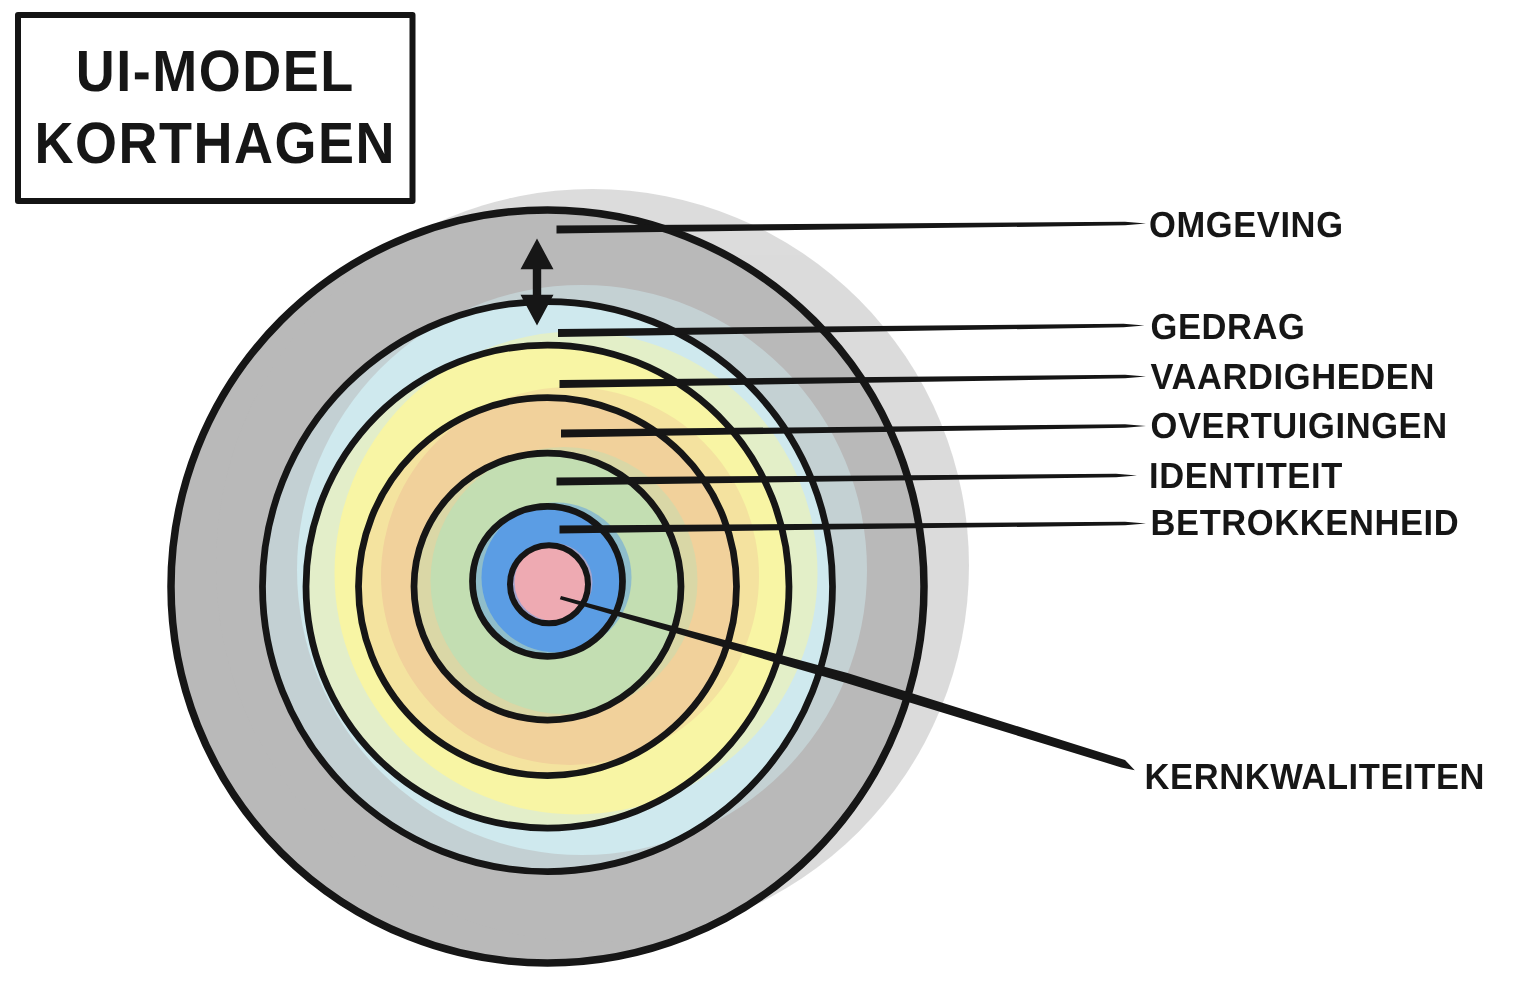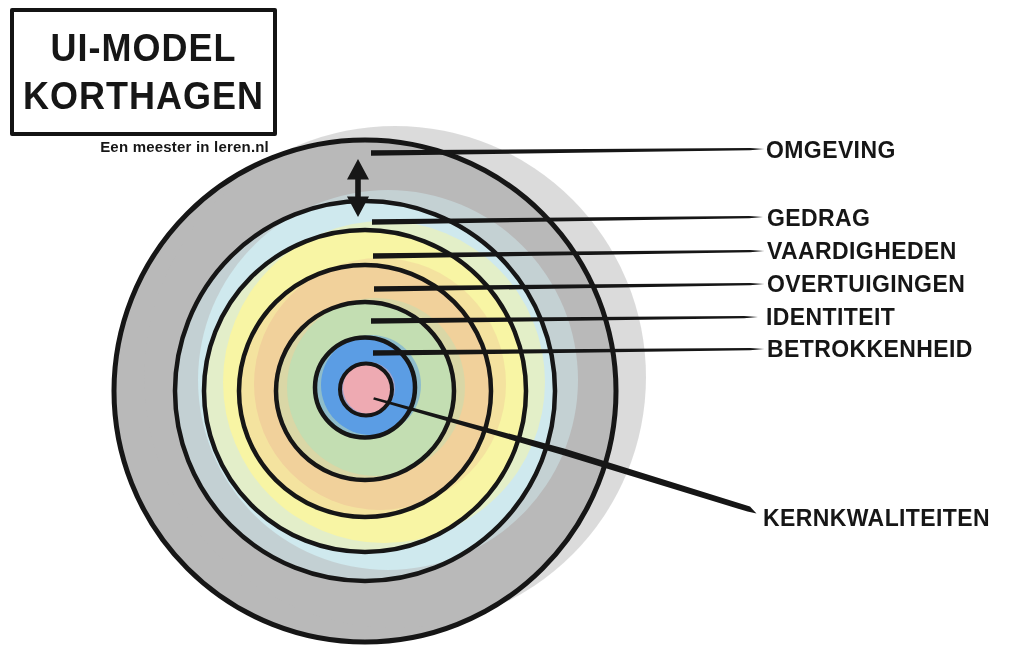--- a/index.html
+++ b/index.html
@@ -76,21 +76,20 @@
       <path d="M371 318.3 L744 315.9 L758 317 L744 318.2 L371 323.7 Z"></path>
       <path d="M373 350.3 L750 347.9 L764 349 L750 350.2 L373 355.7 Z"></path>
       <path d="M374 397.3 L565 448.7 L750 506.6 L756.5 513.5 L747.5 511.6 L563.5 455.2 L373.2 399.5 Z"></path>
     </g>
   </svg>
 
   <div id="title-box" class="abs">
     <div class="title-line">UI-MODEL</div>
     <div class="title-line">KORTHAGEN</div>
   </div>
-  <div id="subtitle" class="abs">Een meester in leren.nl</div>
 
   <div class="abs ring-label" style="left:766px;top:137px;">OMGEVING</div>
   <div class="abs ring-label" style="left:767px;top:205px;">GEDRAG</div>
   <div class="abs ring-label" style="left:767px;top:238px;">VAARDIGHEDEN</div>
   <div class="abs ring-label" style="left:767px;top:271px;">OVERTUIGINGEN</div>
   <div class="abs ring-label" style="left:766px;top:304px;">IDENTITEIT</div>
   <div class="abs ring-label" style="left:767px;top:336px;">BETROKKENHEID</div>
   <div class="abs ring-label" style="left:763px;top:505px;">KERNKWALITEITEN</div>
 
 </div>

